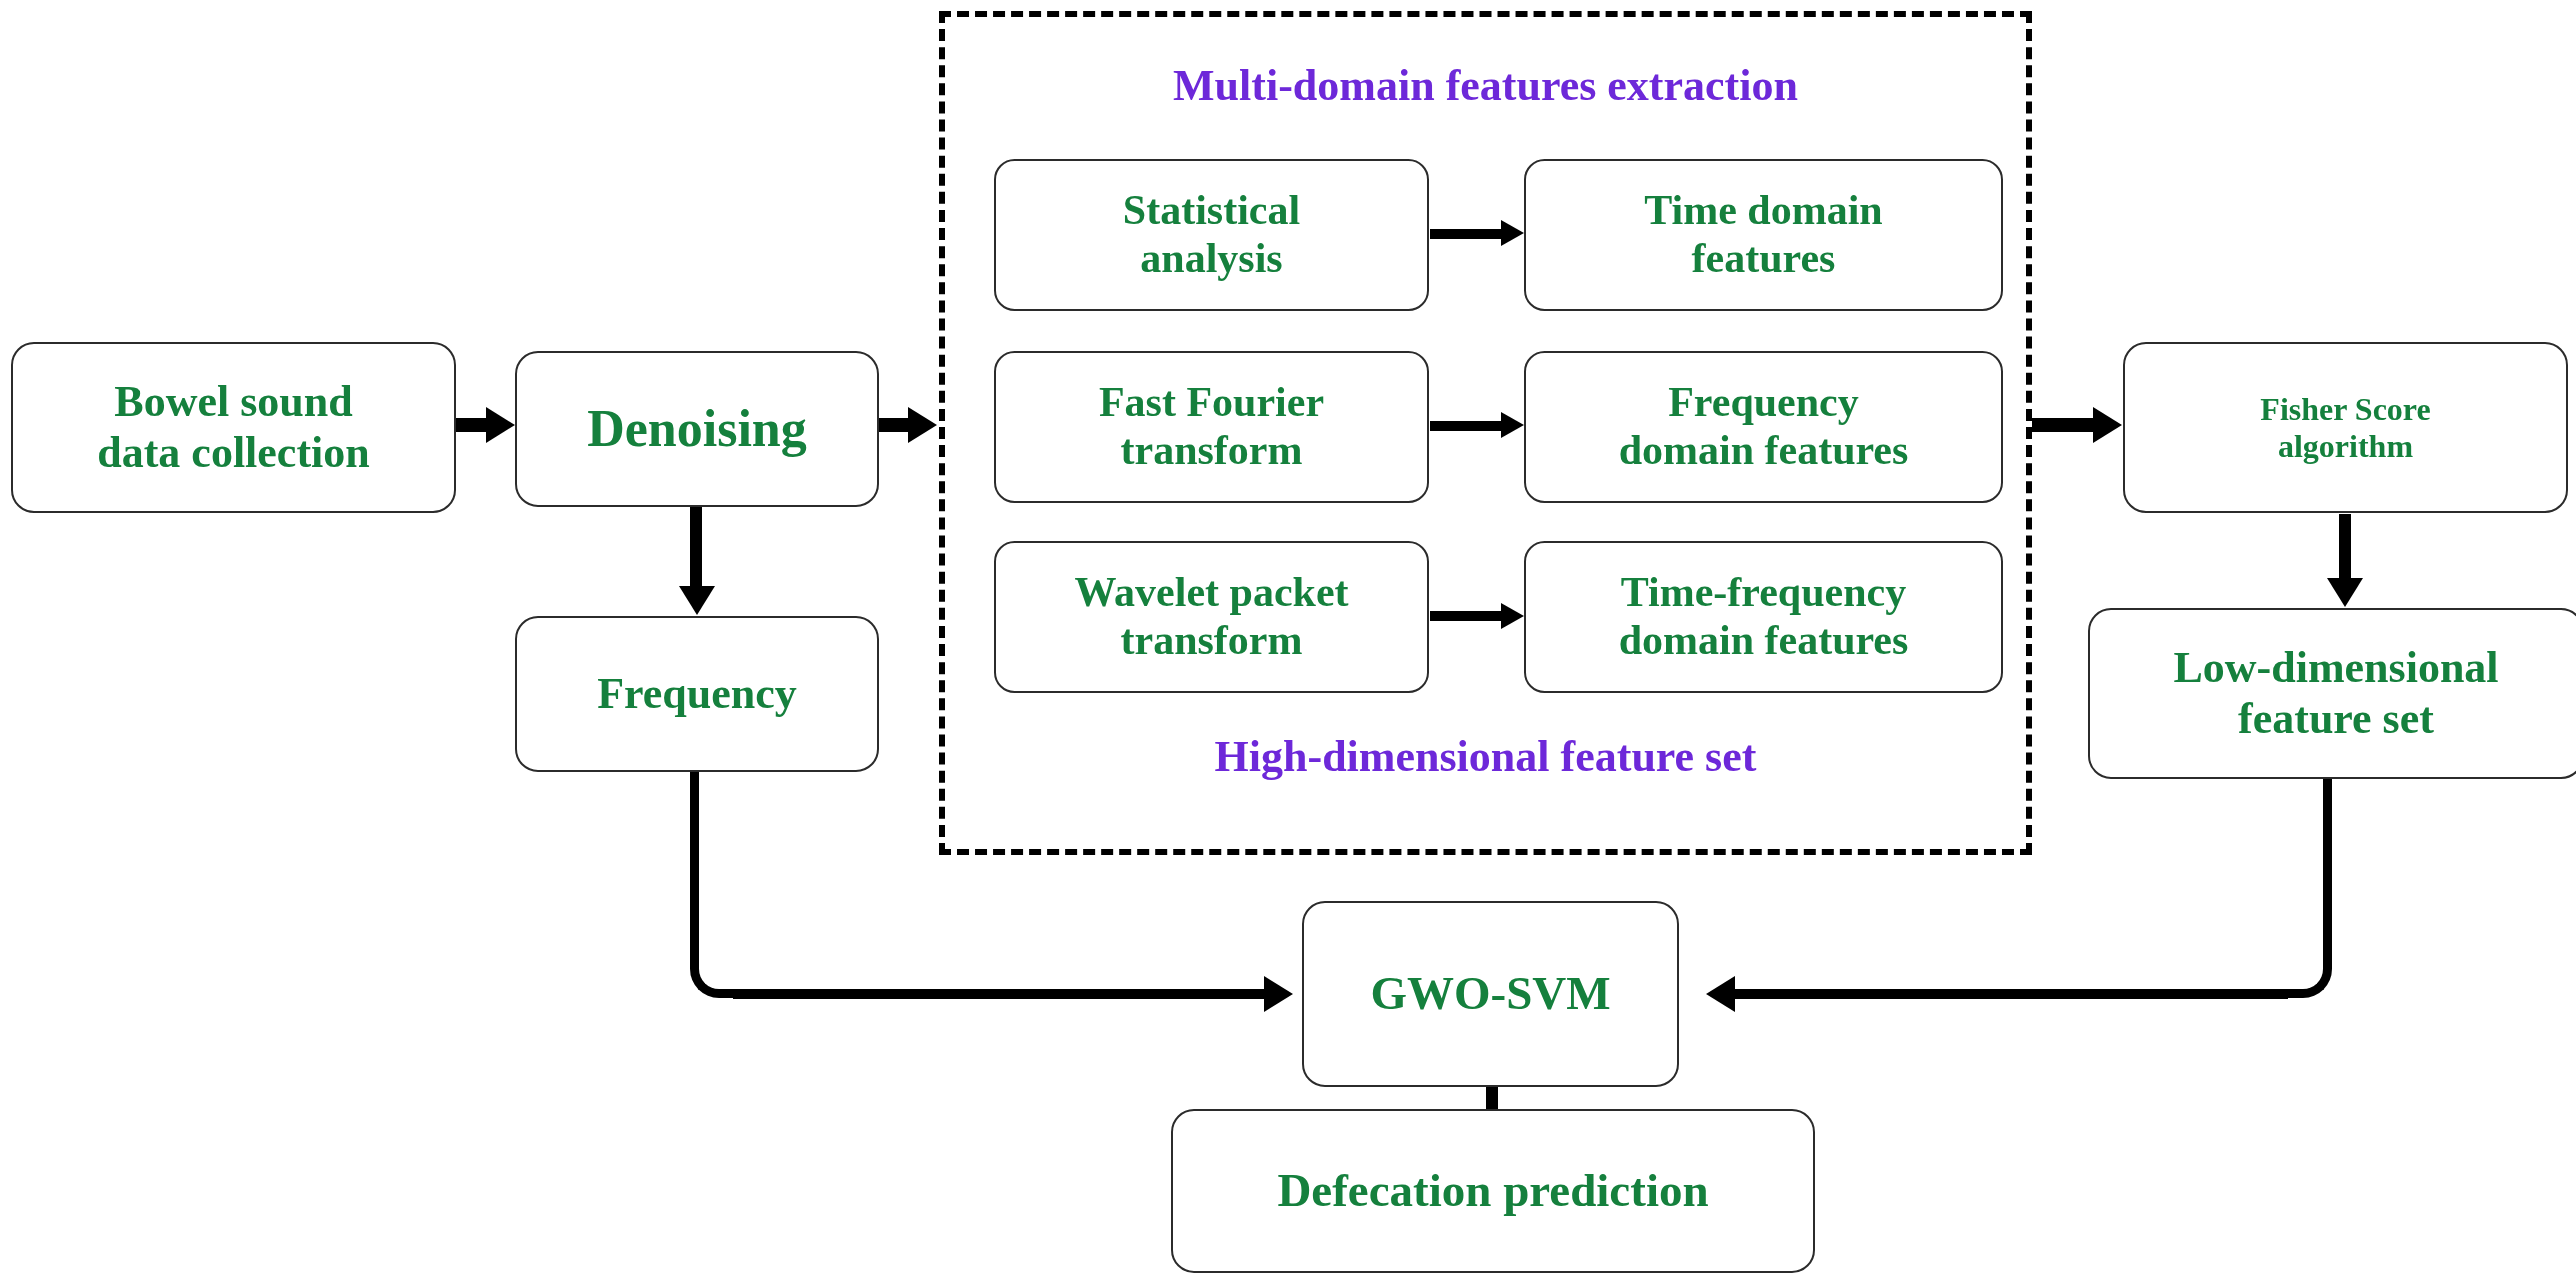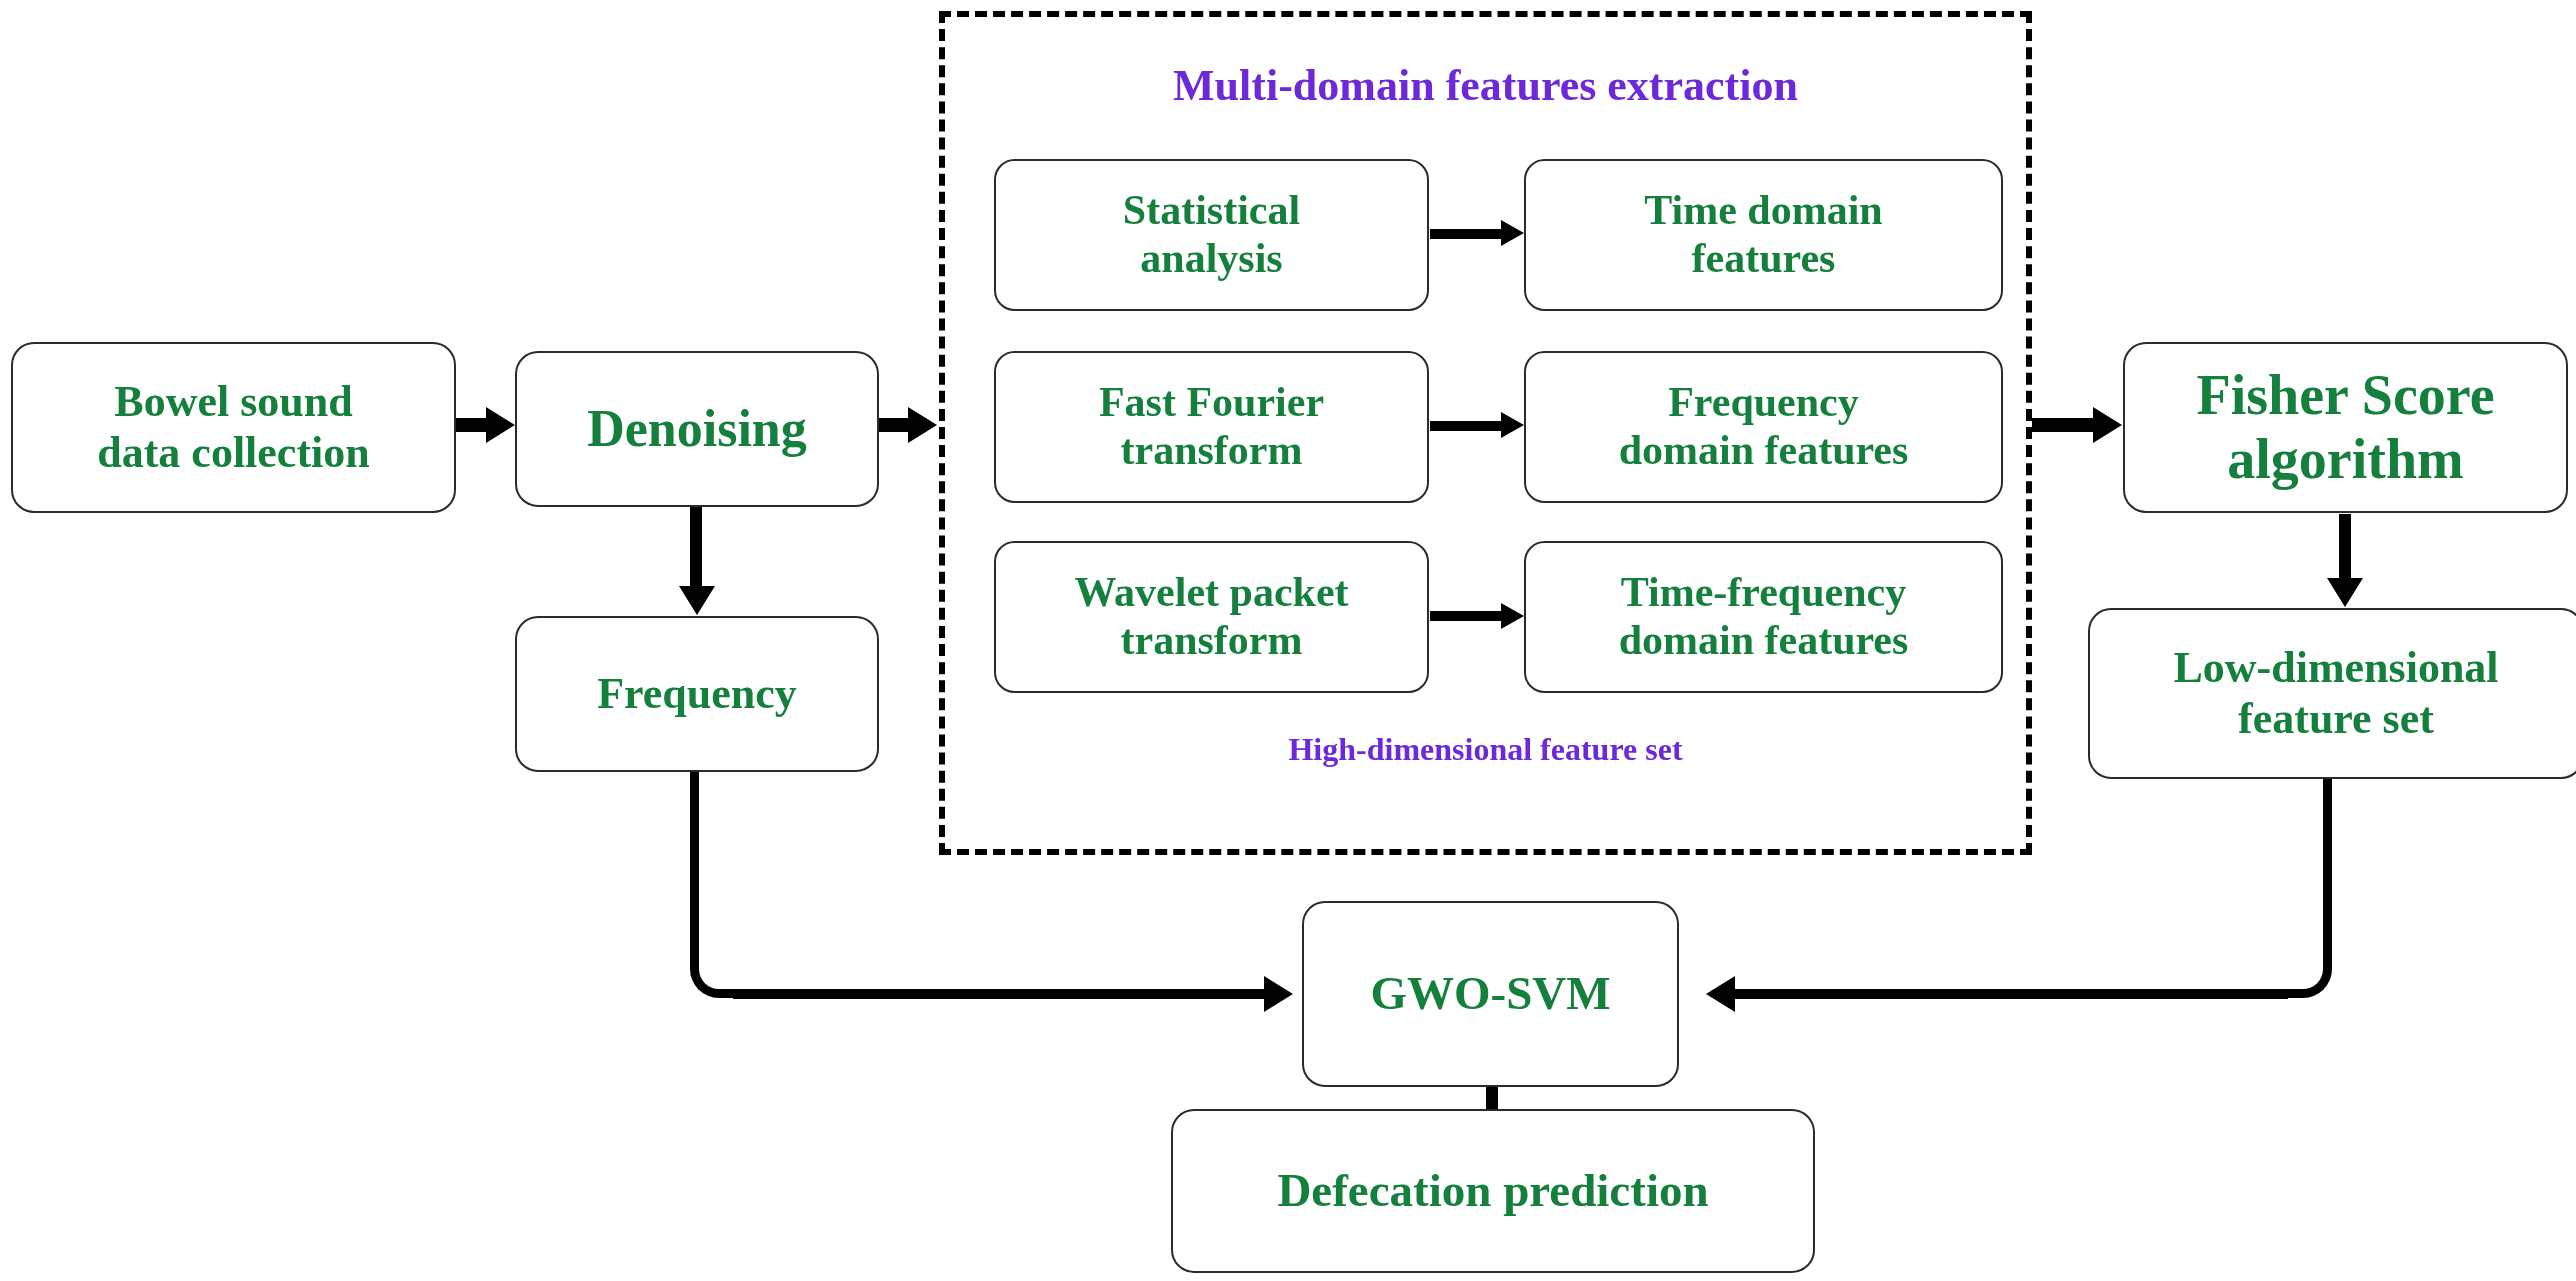--- a/index.html
+++ b/index.html
@@ -107,21 +107,21 @@
 </style>
 </head>
 <body>
 
 <div id="canvas">
 
   <div class="dashed-box" style="left:939px; top:11px; width:1093px; height:844px;"></div>
 
   <div class="group-caption" style="left:939px; top:60px; width:1093px; font-size:44px;">Multi-domain features extraction</div>
 
-  <div class="group-caption" style="left:939px; top:731px; width:1093px; font-size:32px;font-family:Liberation Serif, serif;">High-dimensional feature set</div>
+  <div class="group-caption" style="left:939px; top:731px; width:1093px; font-size:44px;font-family:Liberation Serif, serif;">High-dimensional feature set</div>
 
   <div class="node" style="left:11px; top:342px; width:445px; height:171px; font-size:44px;">
     <span class="lbl">Bowel sound
 data collection</span>
   </div>
 
   <div class="node" style="left:515px; top:351px; width:364px; height:156px; font-size:52px;">
     <span class="lbl">Denoising</span>
   </div>
 
@@ -164,21 +164,21 @@
     <span class="lbl">Wavelet packet
 transform</span>
   </div>
   <div class="node inner" style="left:1524px; top:541px; width:479px; height:152px; font-size:42px;">
     <span class="lbl">Time-frequency
 domain features</span>
   </div>
   <div class="hline" style="left:1430px; top:611px; width:75px; height:9.6px;"></div>
   <div class="arrow-r sm" style="left:1501px; top:603px;"></div>
 
-  <div class="node" style="left:2123px; top:342px; width:445px; height:171px; font-size:56px;">
+  <div class="node" style="left:2123px; top:342px; width:445px; height:171px; font-size:32px;">
     <span class="lbl">Fisher Score
 algorithm</span>
   </div>
 
   <div class="node" style="left:2088px; top:608px; width:496px; height:171px; font-size:44px;">
     <span class="lbl">Low-dimensional
 feature set</span>
   </div>
 
   <div class="hline" style="left:2032px; top:418px; width:63px; height:13.7px;"></div>

